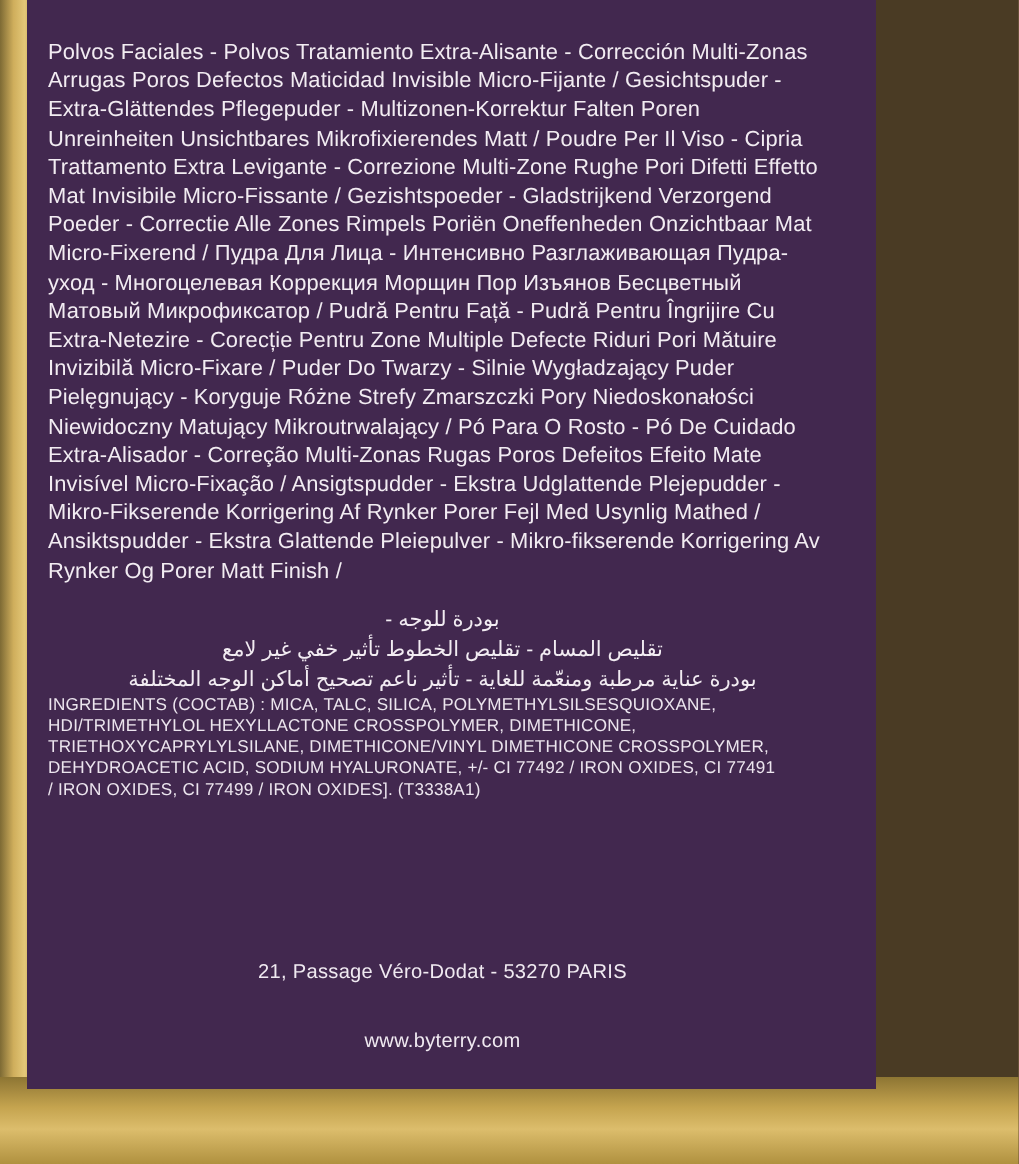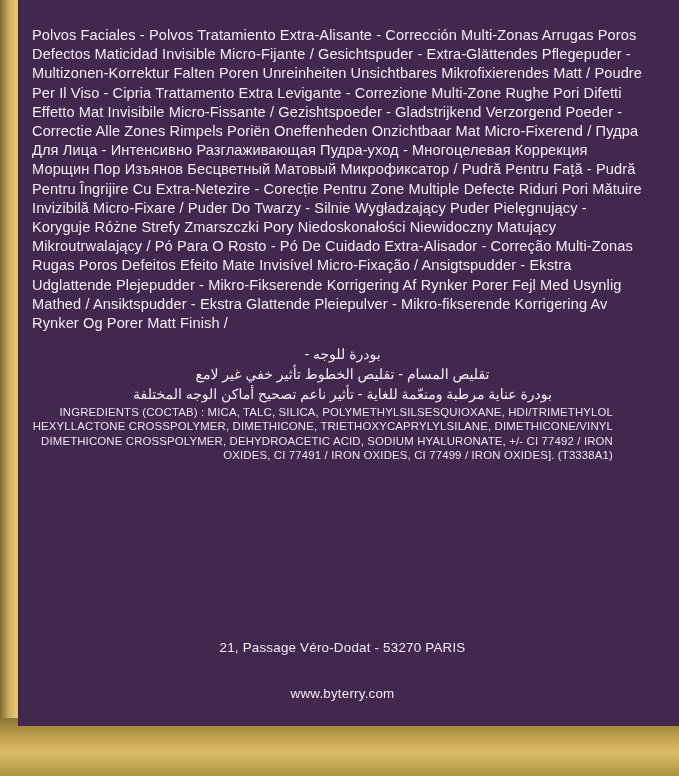--- a/index.html
+++ b/index.html
@@ -38,21 +38,21 @@
     left: 0;
     bottom: 0;
     width: 679px;
     height: 58px;
     background: linear-gradient(180deg, #8d7533 0%, #c5a44f 35%, #dcbd6c 60%, #b0913f 100%);
   }
   .panel {
     position: absolute;
     left: 18px;
     top: 0;
-    width: 661px;
+    width: 566px;
     height: 726px;
     background: #42284f;
     color: #efe9f0;
     box-sizing: border-box;
     padding: 26px 26px 0 14px;
   }
   .panel-inner {
     position: relative;
     width: 100%;
     height: 100%;
@@ -76,21 +76,20 @@
   }
   .arabic-block div {
     margin: 1px 0;
   }
   .ingredients {
     font-size: 11.4px;
     line-height: 14.2px;
     letter-spacing: 0.15px;
     color: #ece5ee;
     padding-right: 40px;
-    text-align: right;
   }
   .footer {
     position: absolute;
     left: 0;
     right: 0;
     bottom: 22px;
     text-align: center;
     font-size: 13.4px;
     line-height: 21px;
     color: #f0eaf1;

